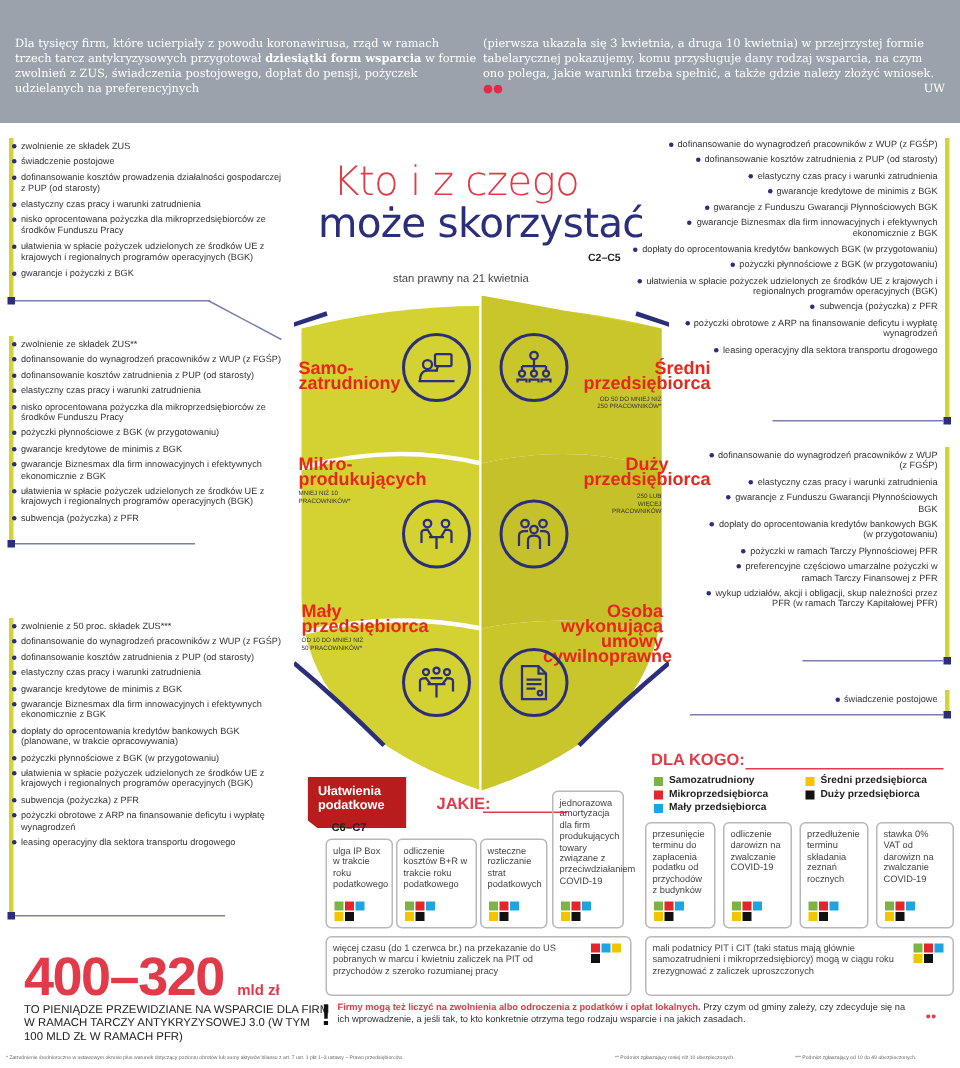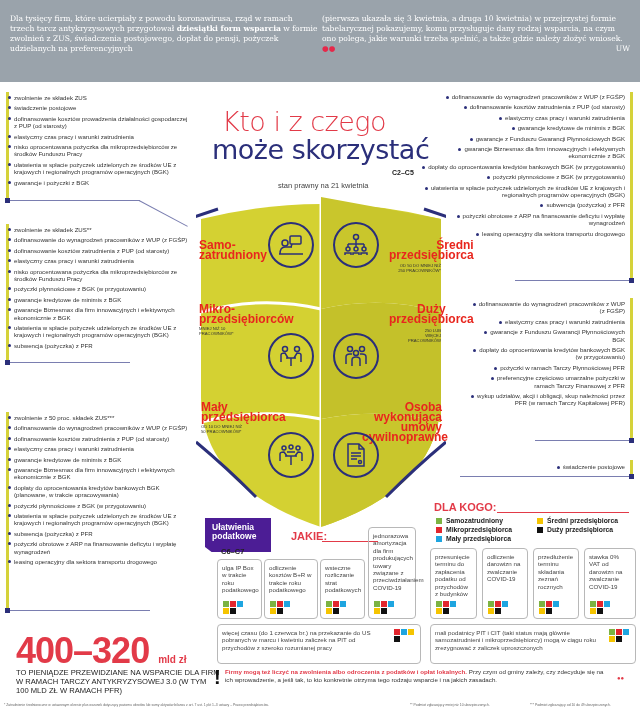--- a/index.html
+++ b/index.html
@@ -1,42 +1,42 @@
 <!DOCTYPE html>
 <html><head>
 <meta charset="utf-8">
 <style>
 *{box-sizing:border-box;margin:0;padding:0}
 body{width:640px;height:712px;background:#fff;font-family:"Liberation Sans",sans-serif;color:#2a2a4a;position:relative;overflow:hidden}
-.intro{position:absolute;left:0;top:0;width:640px;height:82px;background:#9aa3ab;padding:14px 10px;display:flex;gap:4px;color:#fff;font-family:"DejaVu Serif",serif;font-size:7.6px;line-height:10px}
+.intro{position:absolute;left:0;top:0;width:640px;height:82px;background:#9aa3ab;padding:24px 10px;display:flex;gap:4px;color:#fff;font-family:"DejaVu Serif",serif;font-size:7.6px;line-height:10px}
 .intro .col{flex:1}
 .intro b{font-weight:bold}
 .intro .sig{display:flex;justify-content:space-between}
 .intro .dot{color:#e6284a}
 .list{position:absolute;font-size:6.1px;line-height:7.4px;color:#333}
 .list .item{position:relative;padding-left:8px;margin-bottom:3px}
 .list .item:before{content:"";position:absolute;left:2px;top:2px;width:3px;height:3px;border-radius:50%;background:#2b2f7a}
 .list.right .item{padding-left:0;padding-right:0;text-align:right}
 .list.right .item:before{display:none}
 .list.right .bul{display:inline-block;width:3px;height:3px;border-radius:50%;background:#2b2f7a;margin-right:3px;vertical-align:middle}
 .vbar{position:absolute;width:3px;background:#d5d23a}
 .sq{position:absolute;width:5px;height:5px;background:#2b2f7a}
 .line{position:absolute;height:1px;background:#7a7eb0}
 .title1{position:absolute;left:222px;top:106px;font-size:27px;color:#e23a48;font-family:"DejaVu Sans",sans-serif;font-weight:300;letter-spacing:-0.5px}
 .title2{position:absolute;left:212px;top:134px;font-size:27px;color:#2b2f7a;font-family:"DejaVu Sans",sans-serif;letter-spacing:-0.5px}
 .cref{position:absolute;left:392px;top:169px;font-size:7px;font-weight:bold;color:#222}
-.stan{position:absolute;left:278px;top:181px;font-size:7.5px;color:#444}
+.stan{position:absolute;left:262px;top:181px;font-size:7.5px;color:#444}
 .shield{position:absolute;left:196px;top:197px;width:250px;height:330px}
 .seg-label{position:absolute;font-weight:bold;color:#e8261e;font-size:12px;line-height:10px}
 .seg-sub{position:absolute;font-size:4.2px;color:#333;text-transform:uppercase;line-height:5px}
 .icon-circ{position:absolute;width:46px;height:46px;border:2px solid #2b2f7a;border-radius:50%;display:flex;align-items:center;justify-content:center}
 .big{position:absolute;left:16px;top:630px;font-size:36px;font-weight:bold;color:#e23a48;letter-spacing:-1px}
 .big small{font-size:10px;letter-spacing:0}
 .big-cap{position:absolute;left:16px;top:668px;font-size:7.6px;line-height:9px;color:#222;text-transform:uppercase}
-.tax-head{position:absolute;left:205px;top:518px;width:66px;height:34px;background:#4c1d95;color:#fff;font-weight:bold;font-size:8.5px;line-height:9px;padding:5px 7px;clip-path:polygon(0 0,100% 0,100% 100%,10% 100%,0 85%)}
+.tax-head{position:absolute;left:205px;top:518px;width:66px;height:34px;background:#b91c1c;color:#fff;font-weight:bold;font-size:8.5px;line-height:9px;padding:5px 7px;clip-path:polygon(0 0,100% 0,100% 100%,10% 100%,0 85%)}
 .jakie{position:absolute;left:291px;top:530px;color:#e23a48;font-weight:bold;font-size:11px}
 .jakie-line{position:absolute;left:322px;top:541px;width:56px;height:1px;background:#e23a48}
 .cc{position:absolute;left:221px;top:547px;font-size:7.5px;font-weight:bold;color:#222}
 .box{position:absolute;border:1px solid #b8b8b8;border-radius:4px;font-size:6.2px;line-height:7.4px;color:#444;padding:4px 4px}
 .chips{position:absolute;bottom:4px;left:5px;width:20px;display:flex;flex-wrap:wrap;gap:1px}
 .chip{width:6px;height:6px}
 .dla{position:absolute;left:434px;top:501px;color:#e23a48;font-weight:bold;font-size:11px}
 .dla-line{position:absolute;left:497px;top:512px;width:132px;height:1px;background:#e23a48}
 .legend{position:absolute;font-size:6.8px;font-weight:bold;color:#222;display:flex;align-items:center;gap:4px}
 .legend .sw{width:6px;height:6px}
@@ -167,21 +167,21 @@
   <path d="M0,245 Q30,270 60,300" stroke="#2b2f7a" stroke-width="3" fill="none"></path>
   <path d="M250,245 Q220,270 190,300" stroke="#2b2f7a" stroke-width="3" fill="none"></path>
 </svg>
 
 <div class="seg-label" style="left:199px;top:240px;white-space:pre">Samo-
 zatrudniony</div>
 <div class="seg-label" style="left:389px;top:240px;white-space:pre;text-align:right">Średni
 przedsiębiorca</div>
 <div class="seg-sub" style="left:398px;top:263px;width:43px;text-align:right">od 50 do mniej niż 250 pracowników*</div>
 <div class="seg-label" style="left:199px;top:304px;white-space:pre">Mikro-
-przedsiębiorców</div>
+produkujących</div>
 <div class="seg-sub" style="left:199px;top:326px;width:40px">mniej niż 10 pracowników*</div>
 <div class="seg-label" style="left:389px;top:304px;white-space:pre;text-align:center">Duży
 przedsiębiorca</div>
 <div class="seg-sub" style="left:408px;top:328px;width:33px;text-align:right">250 lub więcej pracowników</div>
 <div class="seg-label" style="left:201px;top:402px;white-space:pre">Mały
 przedsiębiorca</div>
 <div class="seg-sub" style="left:201px;top:424px;width:45px">od 10 do mniej niż 50 pracowników*</div>
 <div class="seg-label" style="left:362px;top:402px;white-space:pre;text-align:right;width:80px">Osoba
 wykonująca
 umowy

